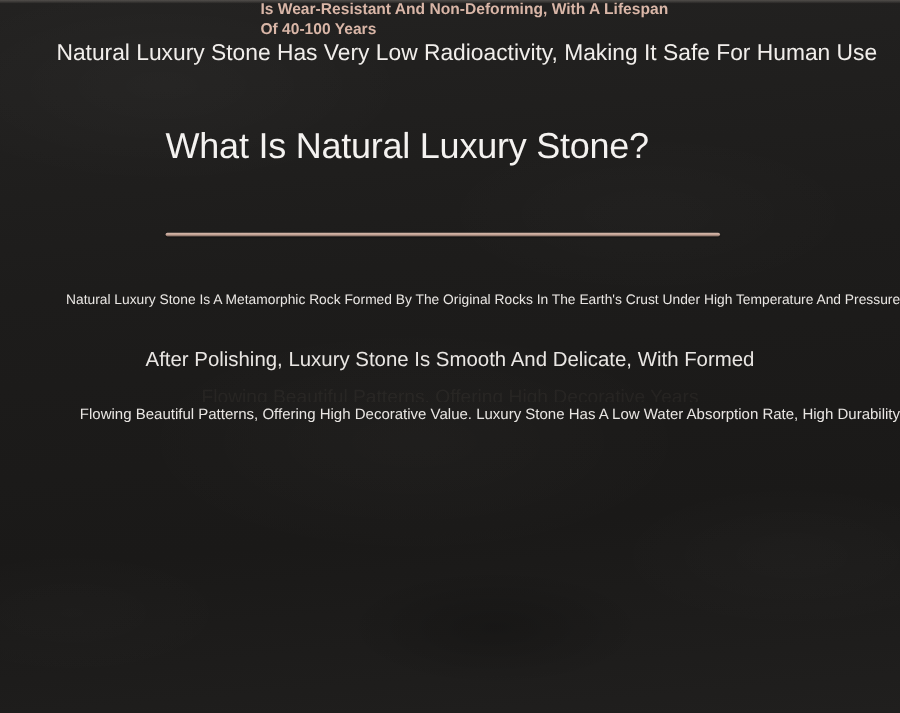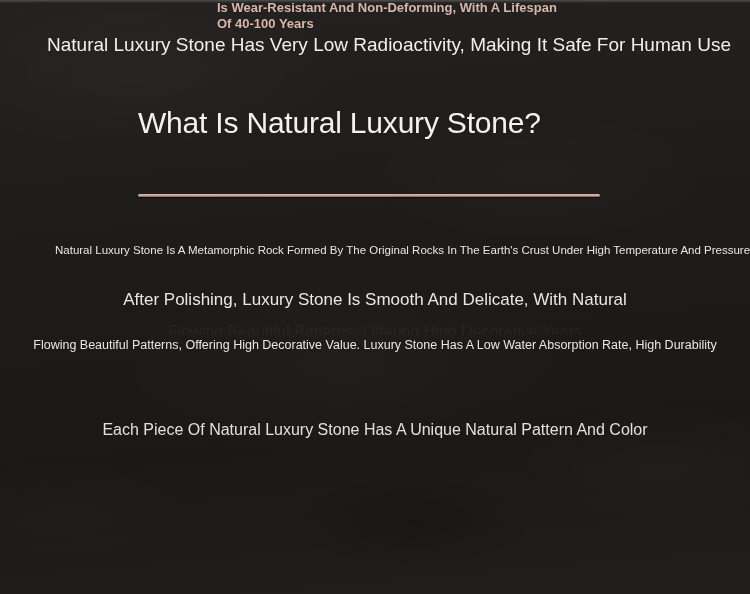--- a/index.html
+++ b/index.html
@@ -104,20 +104,21 @@
     line-height: 20px;
     color: rgba(150,140,132,0.085);
     overflow: hidden;
     height: 13px;
   }
 
   #line-3 {
     top: 337px;
     font-size: 12.5px;
     line-height: 16px;
+    text-align: right;
   }
 
   #line-4 {
     top: 369px;
     left: 0;
     width: 750px;
     text-align: center;
     font-size: 13px;
     line-height: 16px;
     font-weight: bold;
@@ -158,26 +159,25 @@
   <div id="toprule"></div>
 
   <div class="content">
 
     <div id="heading">What Is Natural Luxury Stone?</div>
 
     <div id="divider"></div>
 
     <div class="line" id="line-1">Natural Luxury Stone Is A Metamorphic Rock Formed By The Original Rocks In The Earth's Crust Under High Temperature And Pressure Within The Crust</div>
 
-    <div class="line" id="line-2">After Polishing, Luxury Stone Is Smooth And Delicate, With Natural</div>
+    <div class="line" id="line-2">After Polishing, Luxury Stone Is Smooth And Delicate, With Formed</div>
 
     <div class="line" id="line-ghost">Flowing Beautiful Patterns, Offering High Decorative Years</div>
 
     <div class="line" id="line-3">Flowing Beautiful Patterns, Offering High Decorative Value. Luxury Stone Has A Low Water Absorption Rate, High Durability</div>
 
     <div id="line-4"><span class="inner">Is Wear-Resistant And Non-Deforming, With A Lifespan Of 40-100 Years</span></div>
 
-    <div class="line" id="line-5">Each Piece Of Natural Luxury Stone Has A Unique Natural Pattern And Color</div>
 
     <div id="line-6">Natural Luxury Stone Has Very Low Radioactivity, Making It Safe For Human Use</div>
 
   </div>
 </div>
 
 </body></html>

